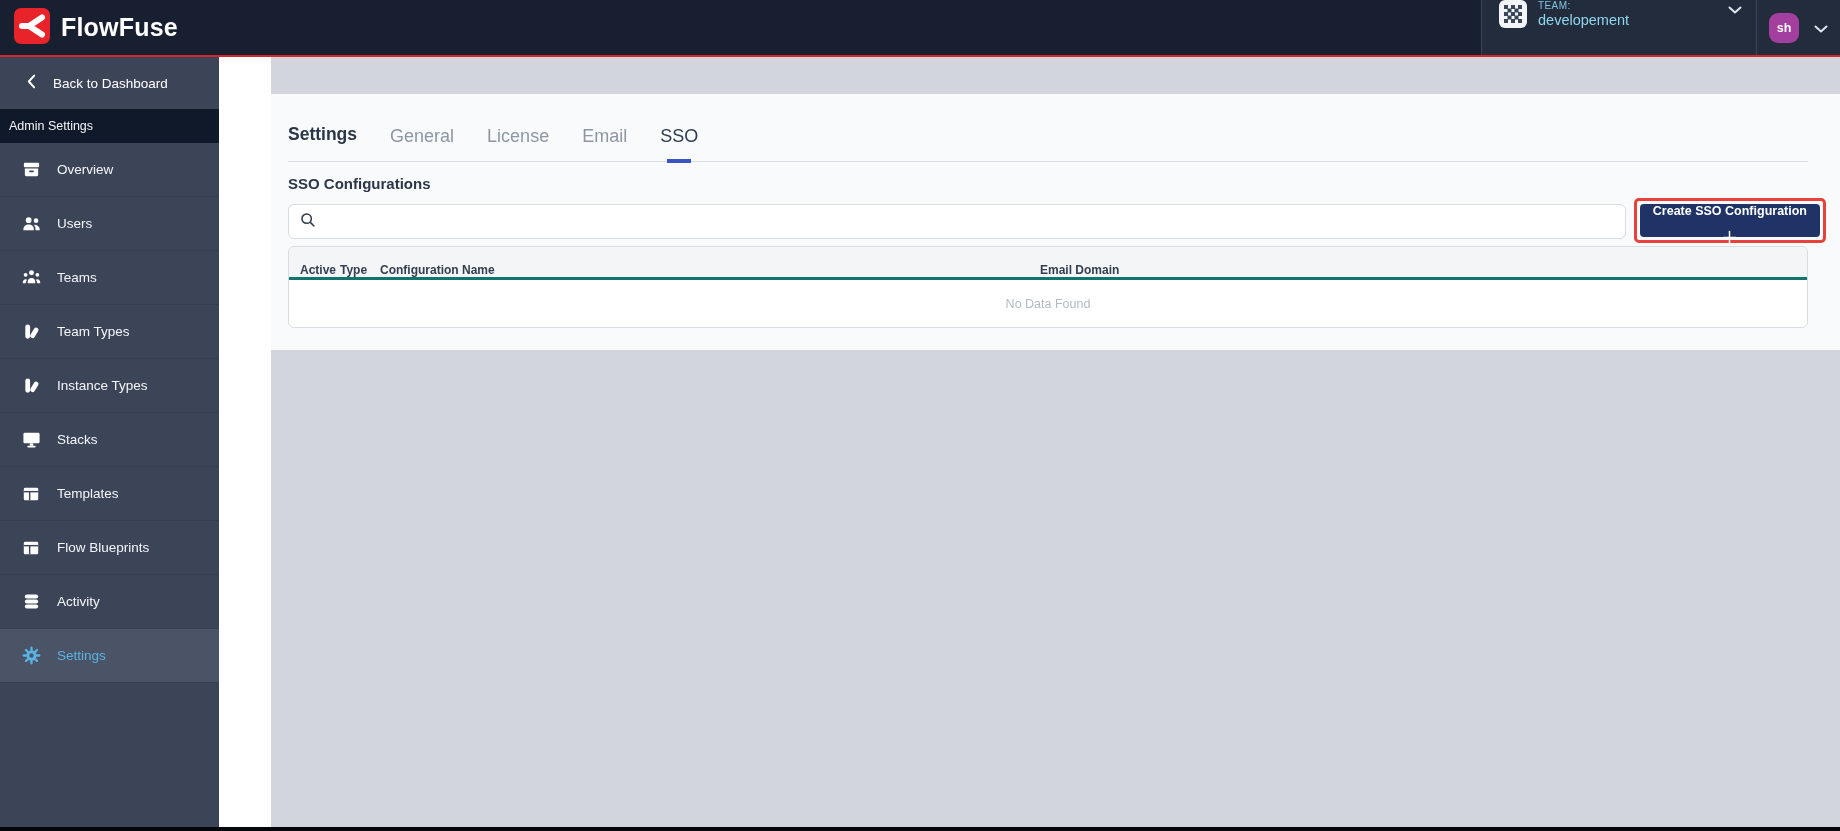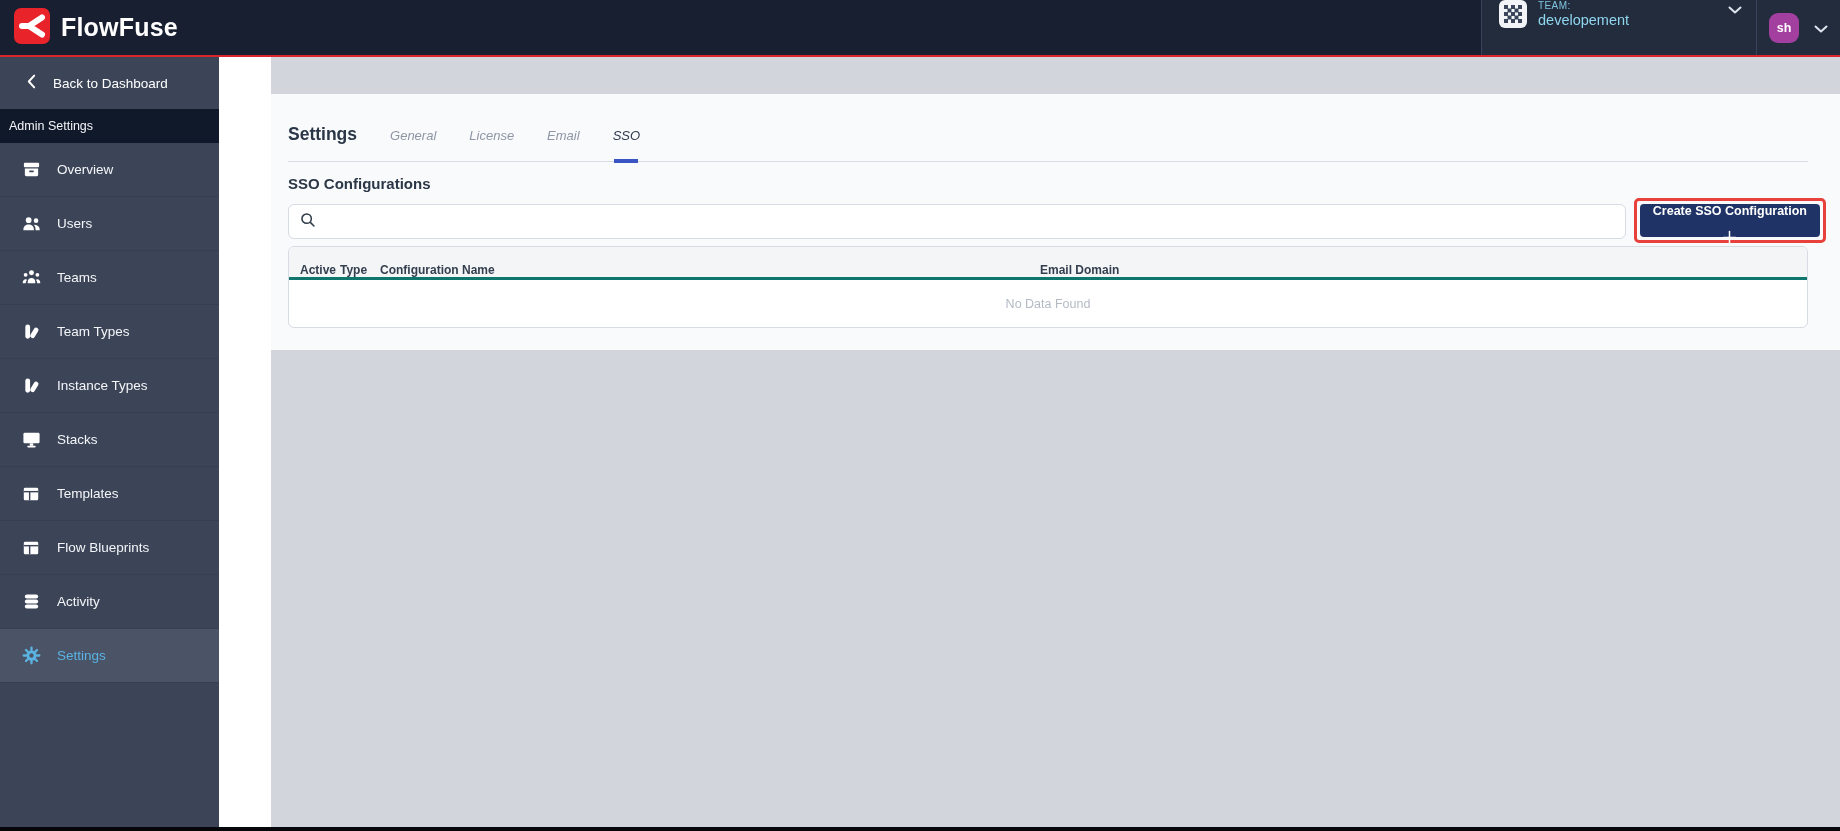--- a/index.html
+++ b/index.html
@@ -28,21 +28,21 @@
   .admin-band { height:34px; background:#10192a; color:#f2f4f7; font-size:12.5px; display:flex; align-items:center; padding-left:9px; }
   .nav-item { height:54px; display:flex; align-items:center; gap:16px; padding-left:21px; border-bottom:1px solid #353f52; color:#f4f6f9; font-size:13.5px; cursor:pointer; }
   .nav-item .nicon { width:20px; height:20px; display:flex; align-items:center; justify-content:center; flex:none; }
   .nav-item.active { background:#4b5466; color:#5ab3e2; }
 
   
   .main { position:absolute; left:271px; top:57px; right:0; bottom:0; background:#d2d5dc; overflow:hidden; }
   .panel { margin-top:37px; background:#f9fafb; padding:0 32px 22px 17px; }
   .tabs-header { display:flex; align-items:flex-end; gap:33px; border-bottom:1px solid #d8dbe2; padding-top:30px; padding-bottom:17px; }
   .page-title { font-size:17.5px; font-weight:bold; color:#2b3747; line-height:20px; }
-  .tab { font-size:13px; color:#8d96a5; cursor:pointer; position:relative; line-height:16px;font-style:italic; }
+  .tab { font-size:18px; color:#8d96a5; cursor:pointer; position:relative; line-height:16px; }
   .tab.active { color:#2f3b4e; }
   .tab.active::after { content:""; position:absolute; left:50%; transform:translateX(-50%); bottom:-19px; width:24px; height:4px; background:#3a54c4; }
   .section-title { font-size:15px; font-weight:bold; color:#2b3747; margin:13px 0 5px; line-height:18px; }
   .controls { display:flex; align-items:flex-start; }
   .search-box { flex:1; height:35px; background:#ffffff; border:1px solid #d7dbe2; border-radius:6px; display:flex; align-items:center; padding:0 10px; margin-top:6px; }
   .search-box input { border:none; outline:none; flex:1; font-size:13px; background:transparent; margin-left:9px; color:#333; font-family:inherit; }
   .annotation { margin-left:8px; margin-right:-18px; border:3px solid #e8413c; border-radius:5px; padding:3px; flex:none; }
   .create-btn { height:33px; background:#1f3366; color:#fff; border:none; border-radius:4px; font-weight:bold; font-size:12.5px; display:flex; align-items:center; gap:12px; padding:0 13px; cursor:pointer; font-family:inherit;flex-direction:column; }
   .table { margin-top:3px; background:#ffffff; border:1px solid #d7dbe2; border-radius:6px; overflow:hidden; }
   .thead { display:flex; align-items:flex-end; height:33px; background:#f4f5f7; border-bottom:3px solid #0f766e; padding-left:11px; font-size:12px; font-weight:bold; color:#333e4e; }

